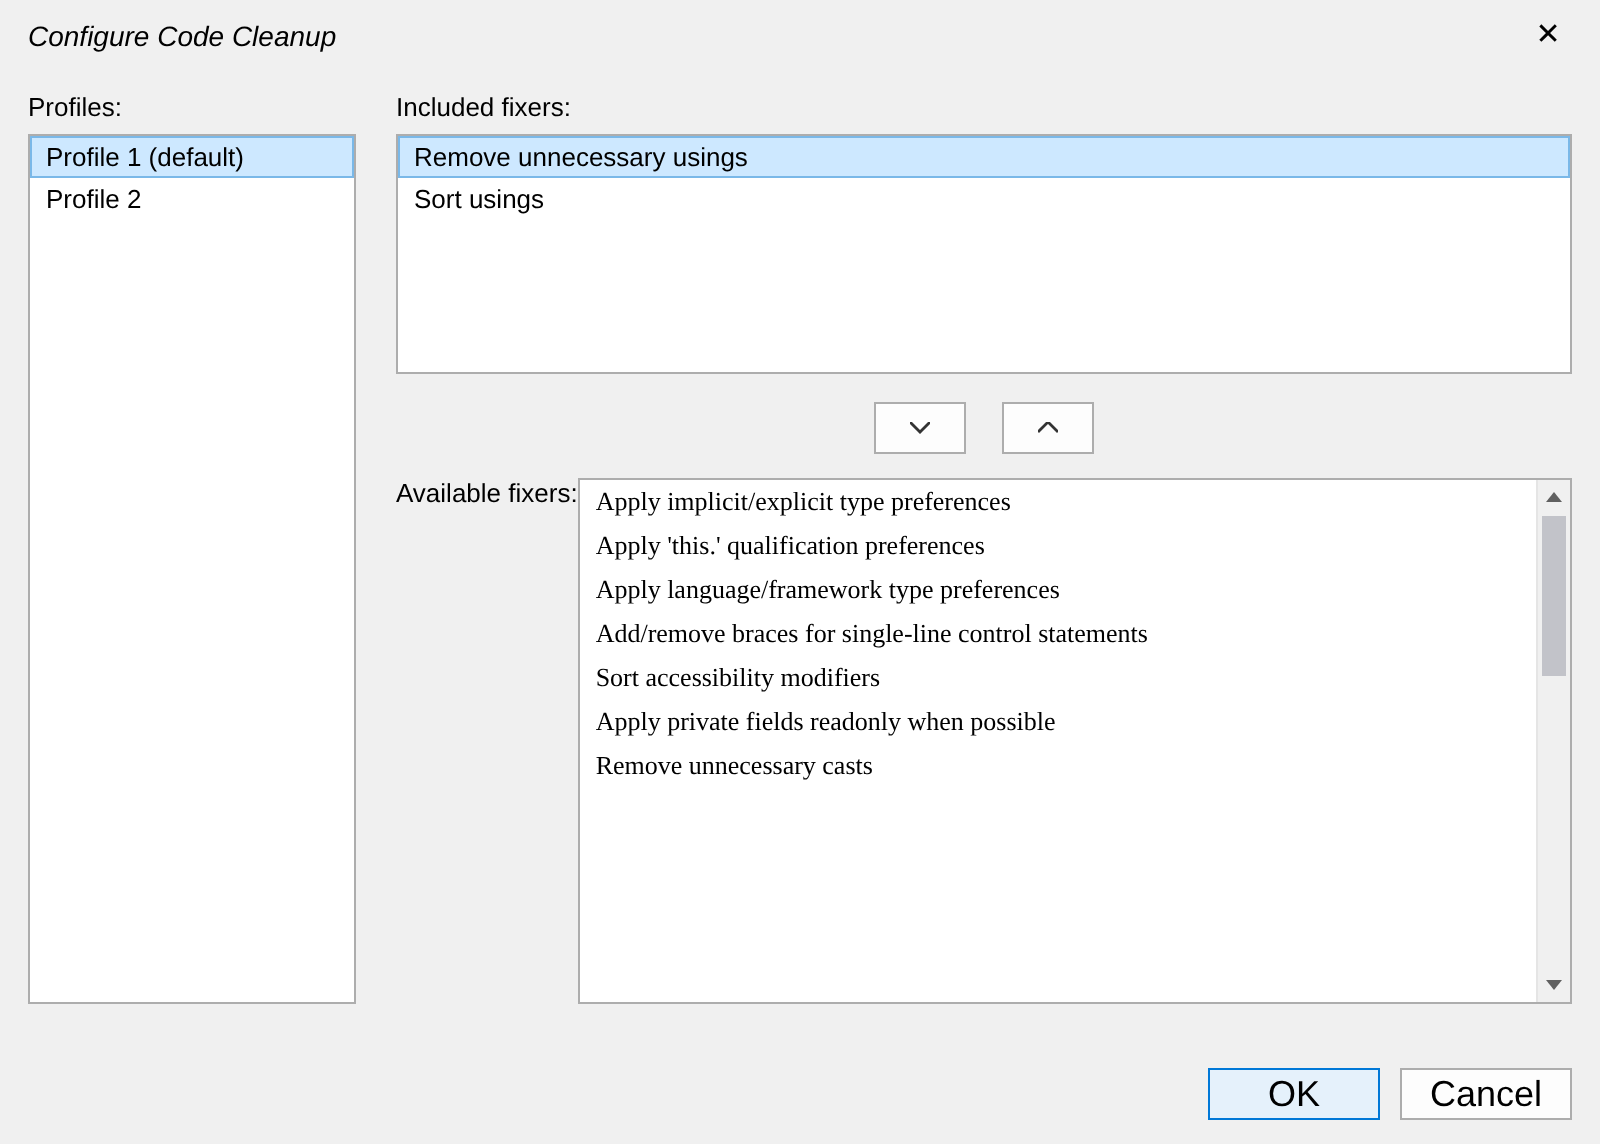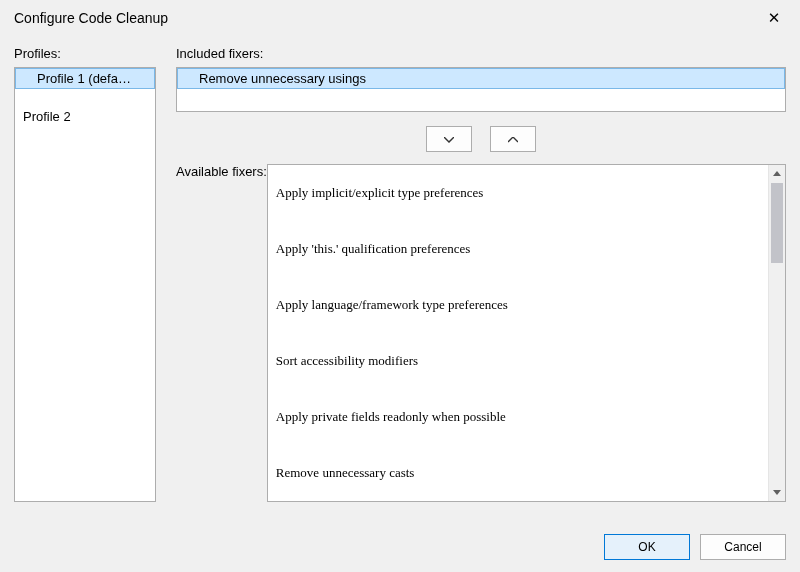--- a/index.html
+++ b/index.html
@@ -19,41 +19,42 @@
     .titlebar {
       display: flex;
       justify-content: space-between;
       align-items: center;
       padding: 8px 12px 4px 14px;
       background: #f0f0f0;
     }
     .titlebar .title {
       font-size: 14px;
       color: #000;
+      font-style: italic;
     }
     .close-btn {
       width: 28px;
       height: 20px;
       display: flex;
       align-items: center;
       justify-content: center;
       cursor: pointer;
       font-size: 15px;
       font-weight: 300;
       line-height: 1;
       padding-bottom: 2px;
     }
     .content {
       display: flex;
       padding: 14px 14px 0 14px;
       gap: 20px;
       height: 470px;
     }
     .left-col {
-      width: 142px;
+      width: 164px;
       display: flex;
       flex-direction: column;
     }
     .right-col {
       flex: 1;
       display: flex;
       flex-direction: column;
     }
     .label {
       color: #000;
@@ -81,30 +82,30 @@
       flex: 1;
       position: relative;
       display: flex;
       font-family: Liberation Serif, serif;
     }
     .available-items {
       flex: 1;
       overflow: hidden;
     }
     .list-item {
-      padding: 20px 8px;
+      padding: 3px 8px;
       cursor: default;
       white-space: nowrap;
       overflow: hidden;
       text-overflow: ellipsis;
     }
     .list-item.selected {
       background: #cde8ff;
       border: 1px solid #7ab8e8;
-      padding: 2px 21px;
+      padding: 2px 7px;
     }
     .scroll-track {
       width: 17px;
       background: #f0f0f0;
       border-left: 1px solid #e5e5e5;
       position: relative;
     }
     .scroll-arrow {
       height: 17px;
       display: flex;
@@ -150,21 +151,21 @@
     }
     .btn {
       width: 86px;
       height: 26px;
       background: #fdfdfd;
       border: 1px solid #adadad;
       display: flex;
       align-items: center;
       justify-content: center;
       cursor: pointer;
-      font-size: 12px;
+      font-size: 18px;
     }
     .btn.primary {
       border: 1px solid #0078d7;
       background: #e5f1fb;
     }
   </style>
 </head>
 <body>
 
 <div class="titlebar">
@@ -201,20 +202,21 @@
       </div>
     </div>
 
     <div class="available-wrap">
       <div class="label">Available fixers:</div>
       <div class="listbox available-box">
         <div class="available-items">
           <div class="list-item">Apply implicit/explicit type preferences</div>
           <div class="list-item">Apply 'this.' qualification preferences</div>
           <div class="list-item">Apply language/framework type preferences</div>
+          <div class="list-item">Add/remove braces for single-line control statements</div>
           <div class="list-item">Sort accessibility modifiers</div>
           <div class="list-item">Apply private fields readonly when possible</div>
           <div class="list-item">Remove unnecessary casts</div>
         </div>
         <div class="scroll-track">
           <div class="scroll-arrow up">
               <svg width="8" height="5" viewBox="0 0 8 5">
                 <path d="M0 5 L4 0 L8 5 Z" fill="#606060"></path>
               </svg>
             </div>

